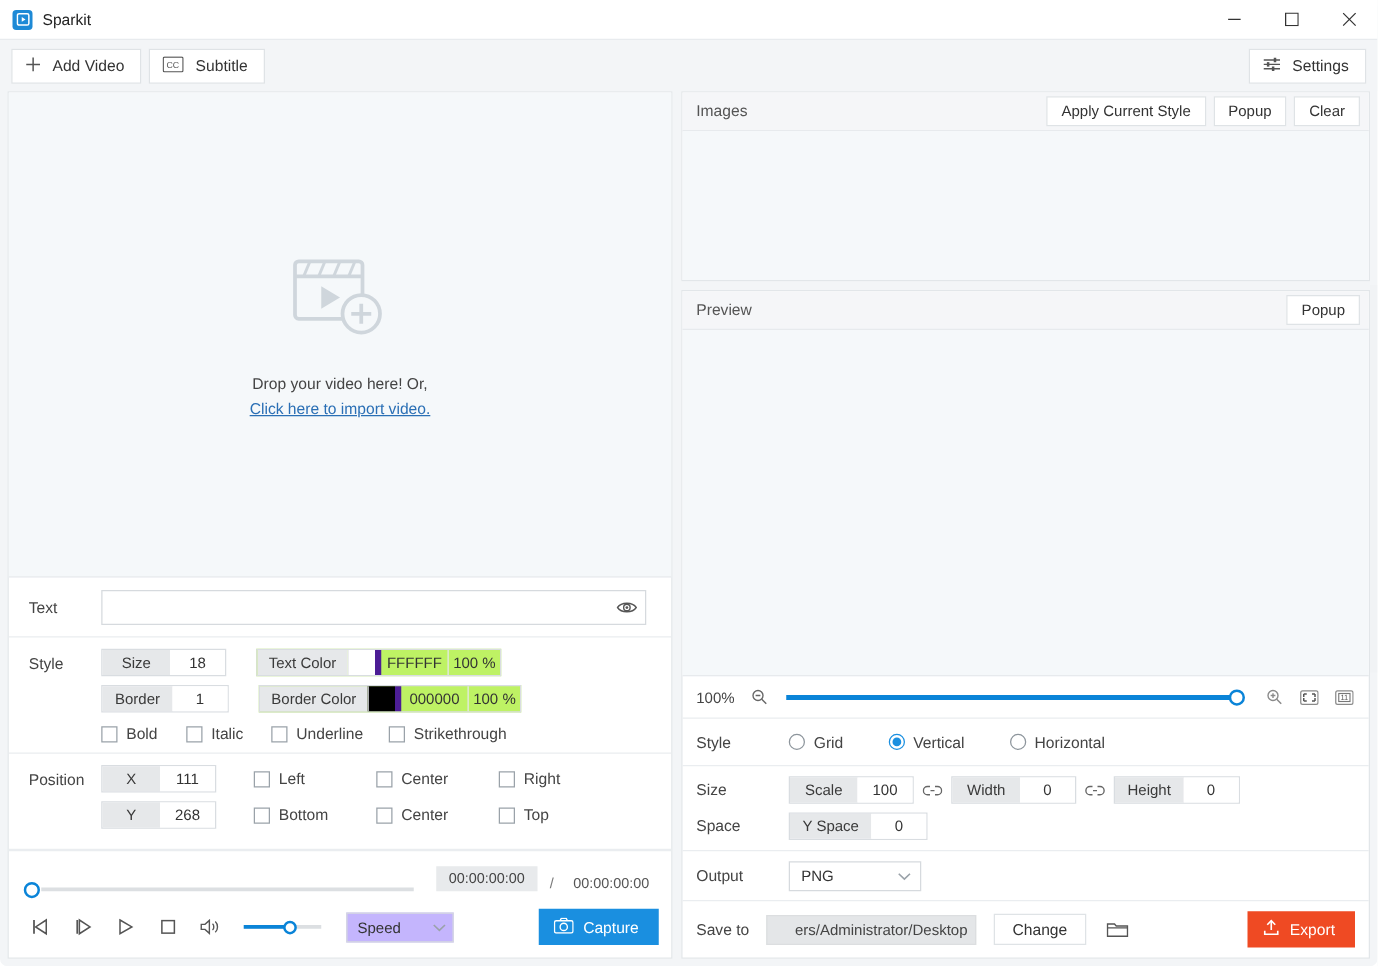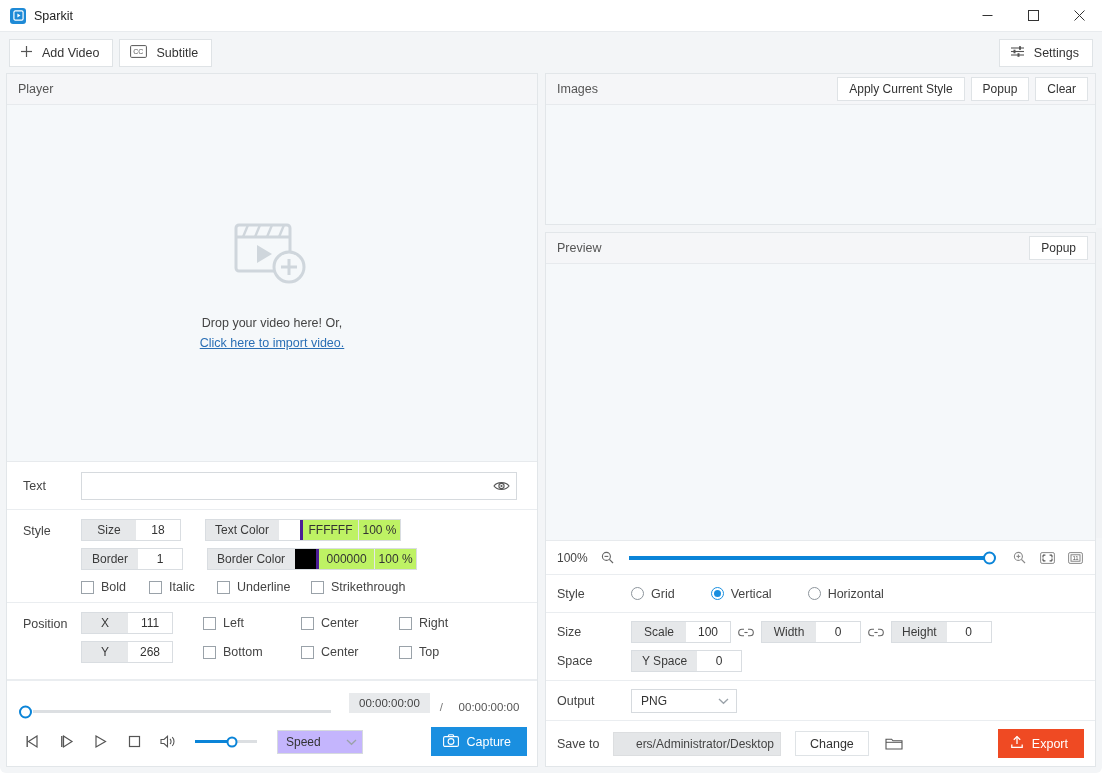--- a/index.html
+++ b/index.html
@@ -185,21 +185,21 @@
   .cb-label {
     background: #e6e8ea;
     display: flex; align-items: center;
     font-size: 12px; color: #3a3a3a;
     padding: 0 9px;
   }
   .cb-swatch { width: 22px; border-left: 1px solid #e6e8ea; }
   .cb-hex {
     display: flex; align-items: center; justify-content: center;
     font-size: 12px; color: #333; min-width: 58px;
-    border-left: 3px solid #4c1d95;
+    border-left: 5px solid #4c1d95;
   }
   .cb-pct {
     display: flex; align-items: center; justify-content: center;
     font-size: 12px; color: #333; min-width: 42px;
     border-left: 1px solid #e6e8ea;
   }
 
   .check-line { display: flex; align-items: center; margin-top: 10px; }
   .chk {
     display: flex; align-items: center; gap: 7px;
@@ -440,23 +440,20 @@
           <rect x="7.5" y="8.2" width="2" height="3.6" fill="#555"></rect>
         </svg>
       </span>
       <span>Settings</span>
     </div>
   </div>
 
   <div class="body">
 
     <div class="pane left-pane">
-      <div class="pane-header">
-        <span class="pane-title">Player</span>
-      </div>
 
       <div class="player-stage">
         <span class="drop-icon">
           <svg width="76" height="70" viewBox="0 0 76 70">
             <rect x="2" y="8" width="54" height="46" rx="3" fill="none" stroke="#cfd6dc" stroke-width="3"></rect>
             <line x1="2" y1="20" x2="56" y2="20" stroke="#cfd6dc" stroke-width="3"></line>
             <line x1="14" y1="8" x2="9" y2="20" stroke="#cfd6dc" stroke-width="2.4"></line>
             <line x1="26" y1="8" x2="21" y2="20" stroke="#cfd6dc" stroke-width="2.4"></line>
             <line x1="38" y1="8" x2="33" y2="20" stroke="#cfd6dc" stroke-width="2.4"></line>
             <line x1="50" y1="8" x2="45" y2="20" stroke="#cfd6dc" stroke-width="2.4"></line>

